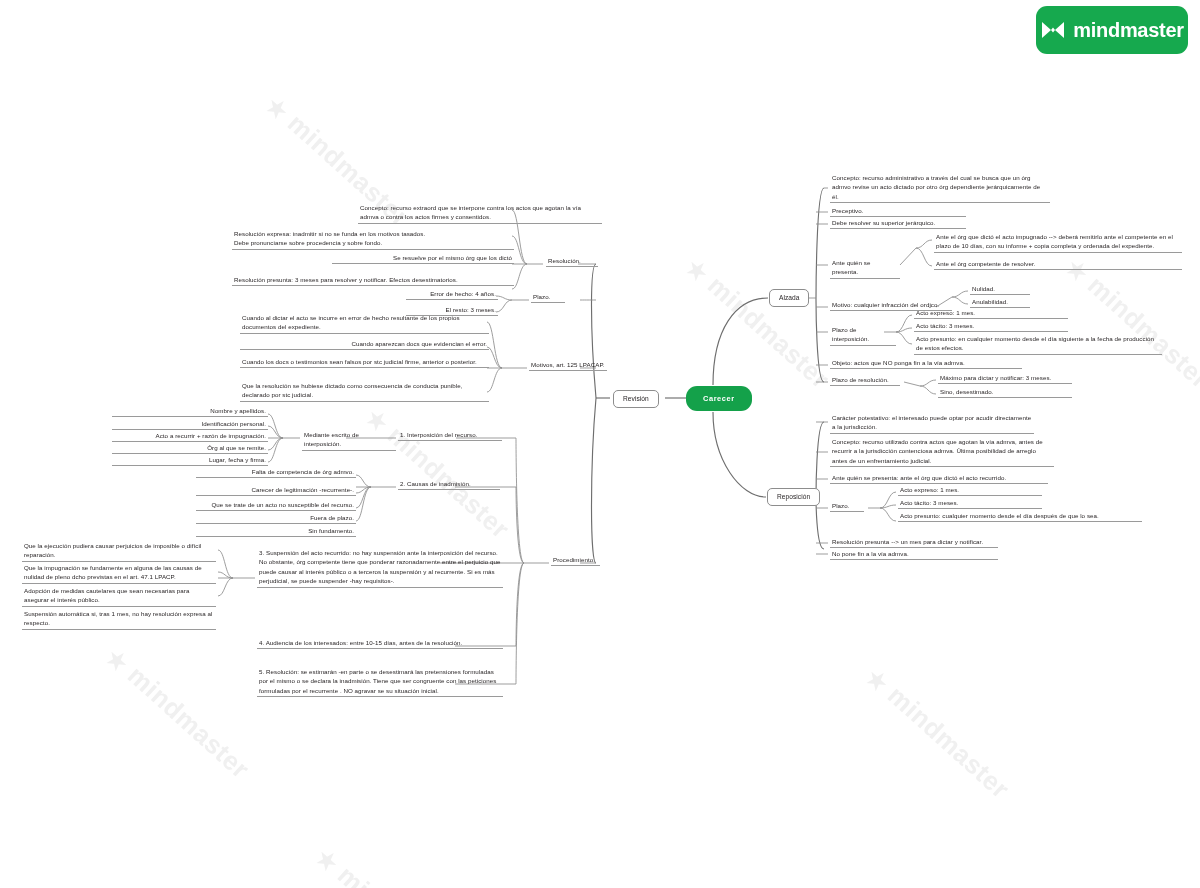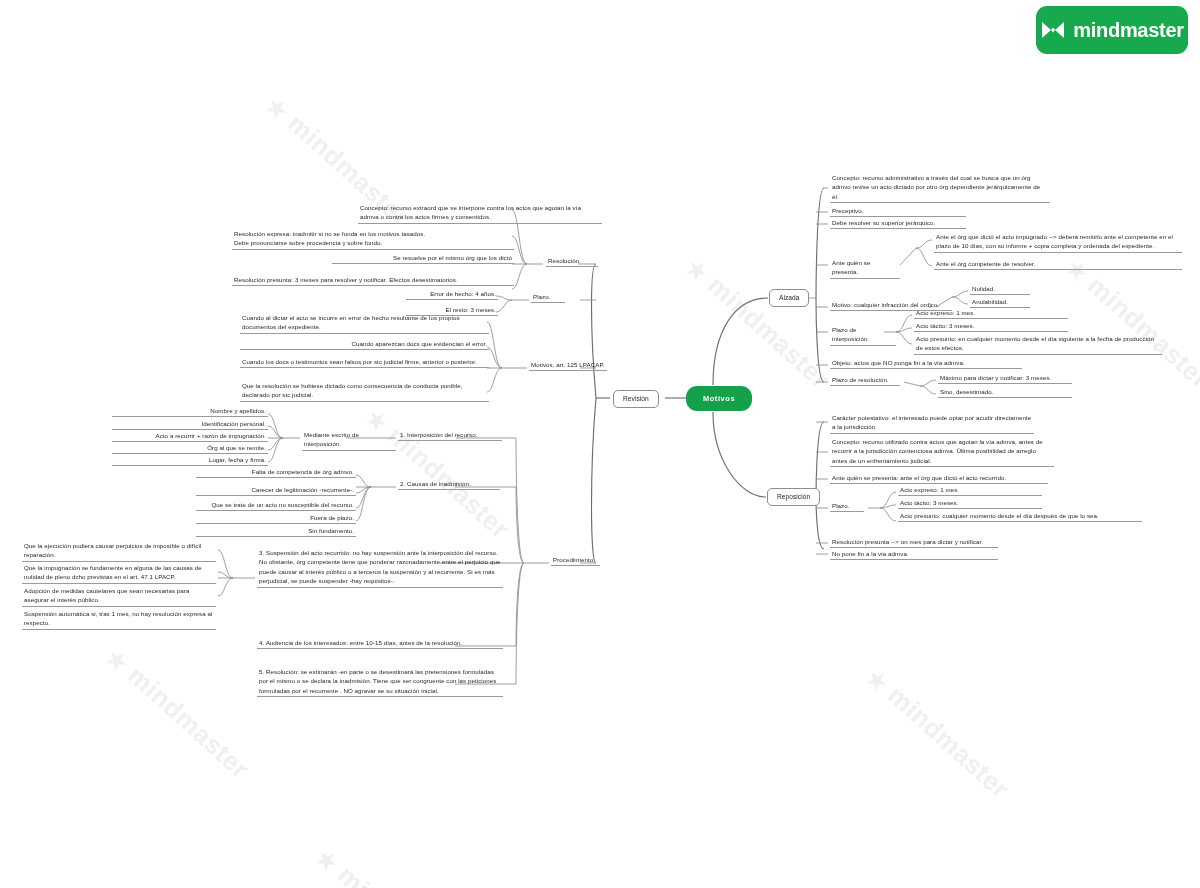--- a/index.html
+++ b/index.html
@@ -218,21 +218,21 @@
     <path d="M816,543 L828,543"></path>
     <path d="M816,554 L828,554"></path>
     <path d="M808,497 L816,497"></path>
 
     <path d="M880,508 C888,508 888,492 896,492"></path>
     <path d="M880,508 C888,508 888,505 896,505"></path>
     <path d="M880,508 C888,508 888,521 896,521"></path>
     <path d="M868,508 L880,508"></path>
   </svg>
 
-  <div class="node root" style="left:686px;top:386px;">Motivos</div>
+  <div class="node root" style="left:686px;top:386px;">Carecer</div>
 
   <div class="node box" style="left:613px;top:390px;">Revisión</div>
   <div class="node box" style="left:769px;top:289px;">Alzada</div>
   <div class="node box" style="left:767px;top:488px;">Reposición</div>
 
   <div class="node leaf" style="left:546px;top:256px;width:48px;">Resolución.</div>
 
   <div class="node leaf r" style="left:358px;top:203px;width:240px;text-align:left;">Concepto: recurso extraord que se interpone contra los actos que agotan la vía admva o contra los actos firmes y consentidos.</div>
   <div class="node leaf" style="left:232px;top:229px;width:278px;">Resolución expresa: inadmitir si no se funda en los motivos tasados.
 Debe pronunciarse sobre procedencia y sobre fondo.</div>

